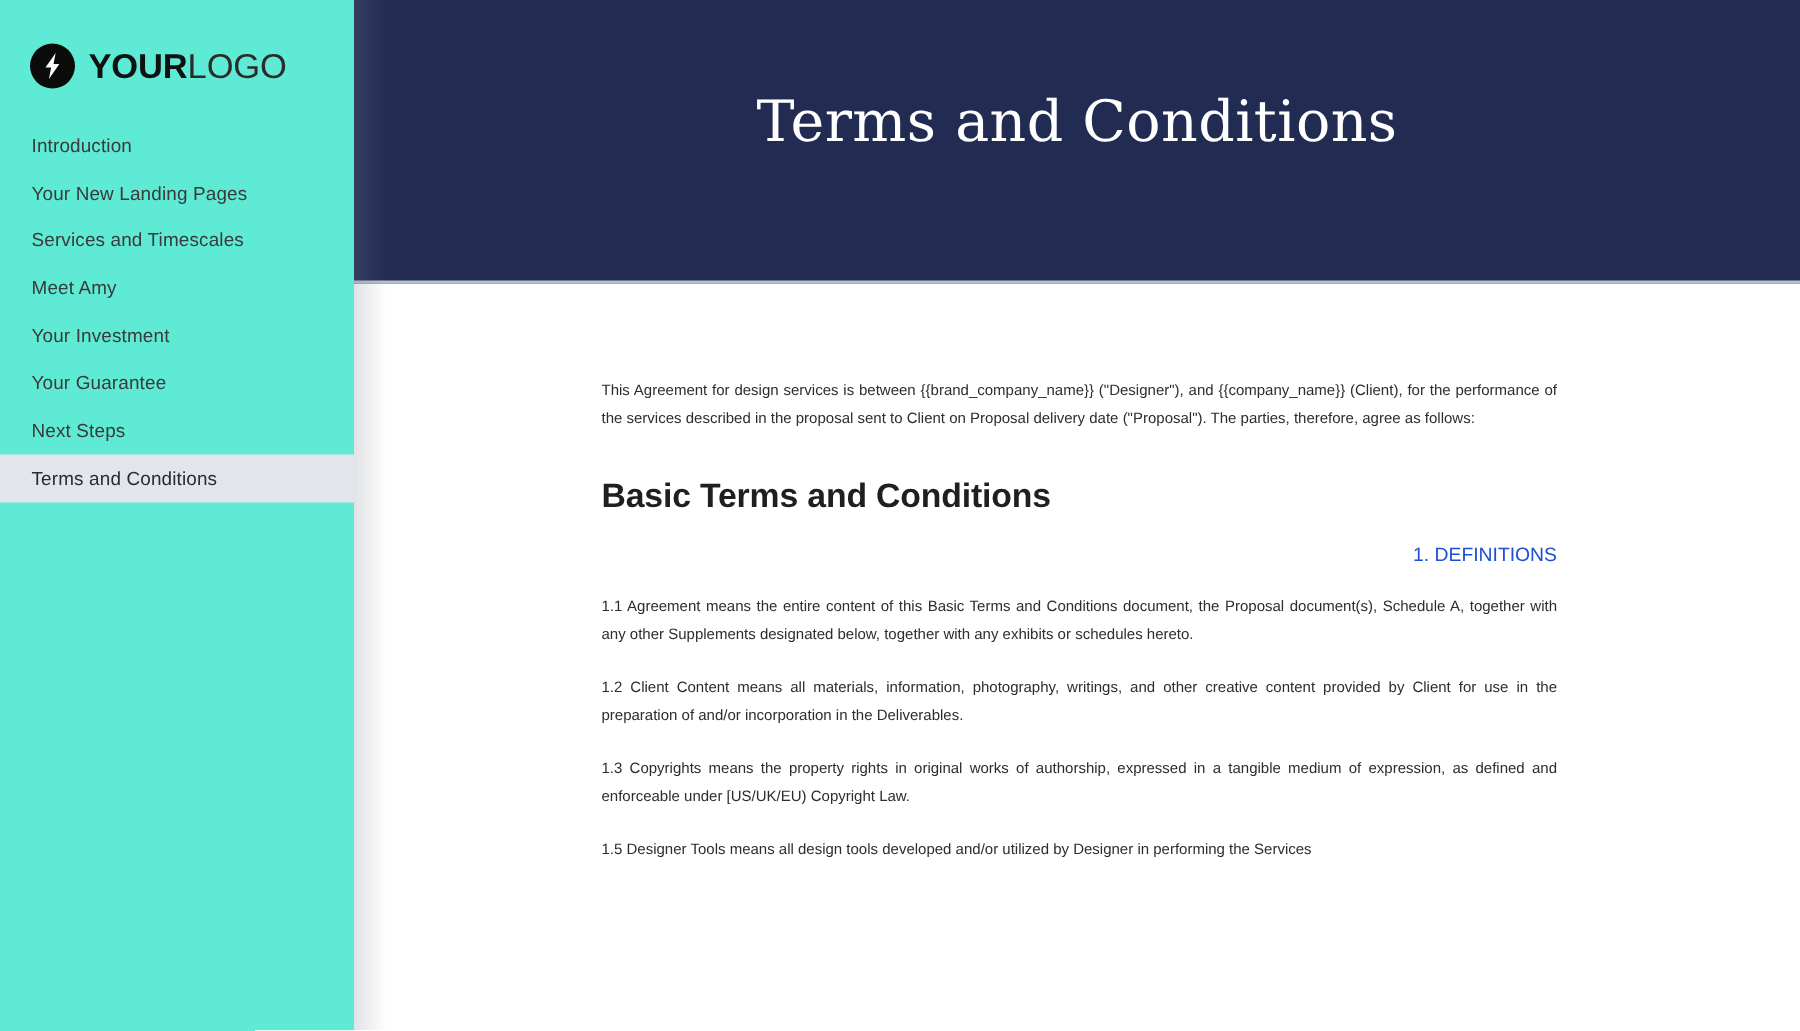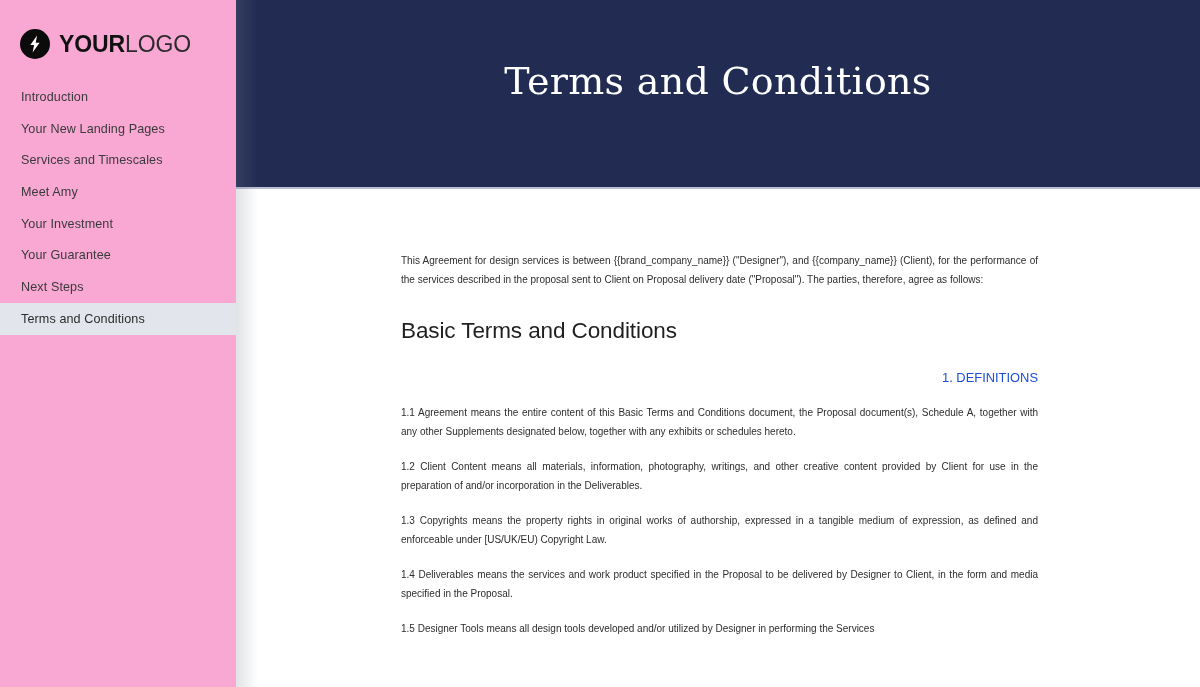--- a/index.html
+++ b/index.html
@@ -21,21 +21,21 @@
     overflow: hidden;
   }
 
   
   #sidebar {
     position: absolute;
     left: 0;
     top: 0;
     width: 236px;
     height: 687px;
-    background: #f9a8d4;
+    background: #5eead4;
     z-index: 5;
     text-decoration: underline;
   }
   
   #sidebar-shadow {
     position: absolute;
     left: 236px;
     top: 0;
     width: 22px;
     height: 687px;
@@ -152,24 +152,24 @@
     font-size: 10px;
     line-height: 19.2px;
     color: #2d2d2d;
     text-align: justify;
     margin: 0 0 15.5px 0;
   }
   .para:last-child { margin-bottom: 0; }
 
   h2.section-heading {
     font-size: 22.5px;
-    font-weight: 400;
+    font-weight: 700;
     color: #1f1f1f;
     line-height: 1.2;
-    margin: 28px 0 24px 0;
+    margin: 28px 0 16px 0;
     letter-spacing: -0.1px;
   }
 
   .defs-block {
     font-size: 12.9px;
     line-height: 19.2px;
     color: #1d4ed8;
     margin: 0 0 15.5px 0;
     text-align: right;
   }
@@ -219,21 +219,20 @@
 
         <h2 class="section-heading">Basic Terms and Conditions</h2>
 
         <div class="defs-block">
           <span class="line">1. DEFINITIONS</span>
         </div>
 
         <p class="para">1.1 Agreement means the entire content of this Basic Terms and Conditions document, the Proposal document(s), Schedule A, together with any other Supplements designated below, together with any exhibits or schedules hereto.</p>
         <p class="para">1.2 Client Content means all materials, information, photography, writings, and other creative content provided by Client for use in the preparation of and/or incorporation in the Deliverables.</p>
         <p class="para">1.3 Copyrights means the property rights in original works of authorship, expressed in a tangible medium of expression, as defined and enforceable under [US/UK/EU) Copyright Law.</p>
-        <p class="para">1.4 Deliverables means the services and work product specified in the Proposal to be delivered by Designer to Client, in the form and media specified in the Proposal.</p>
         <p class="para">1.5 Designer Tools means all design tools developed and/or utilized by Designer in performing the Services</p>
 
       </div>
     </section>
 
   </div>
 
 </div>
 
 </body></html>

